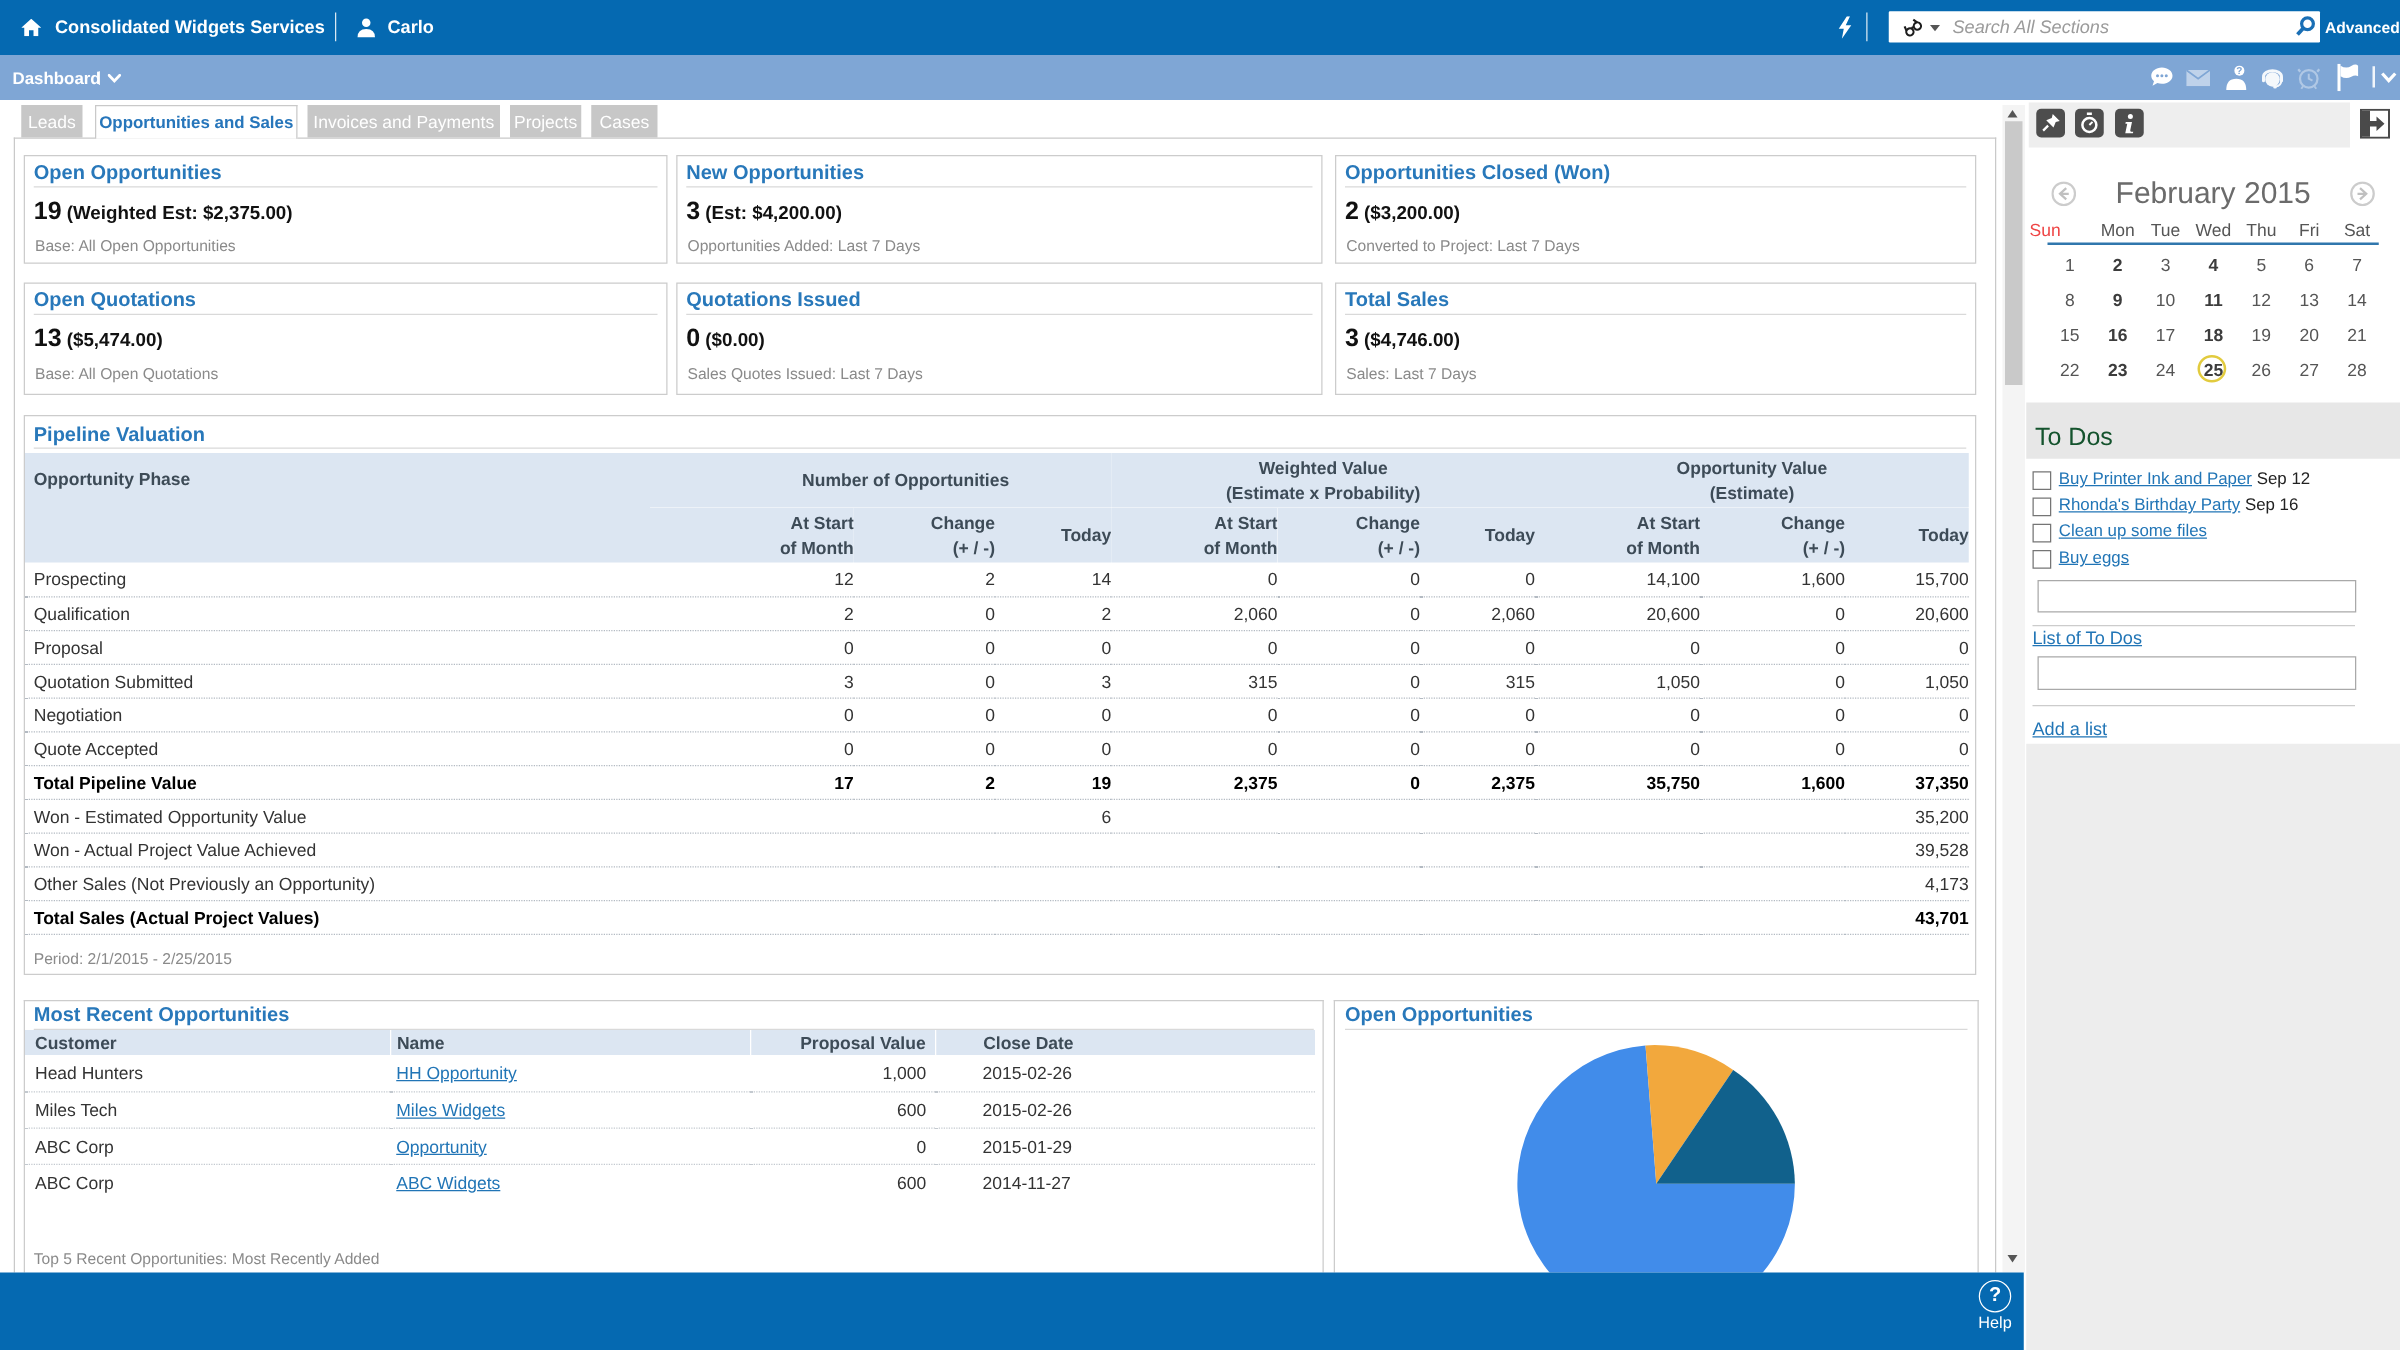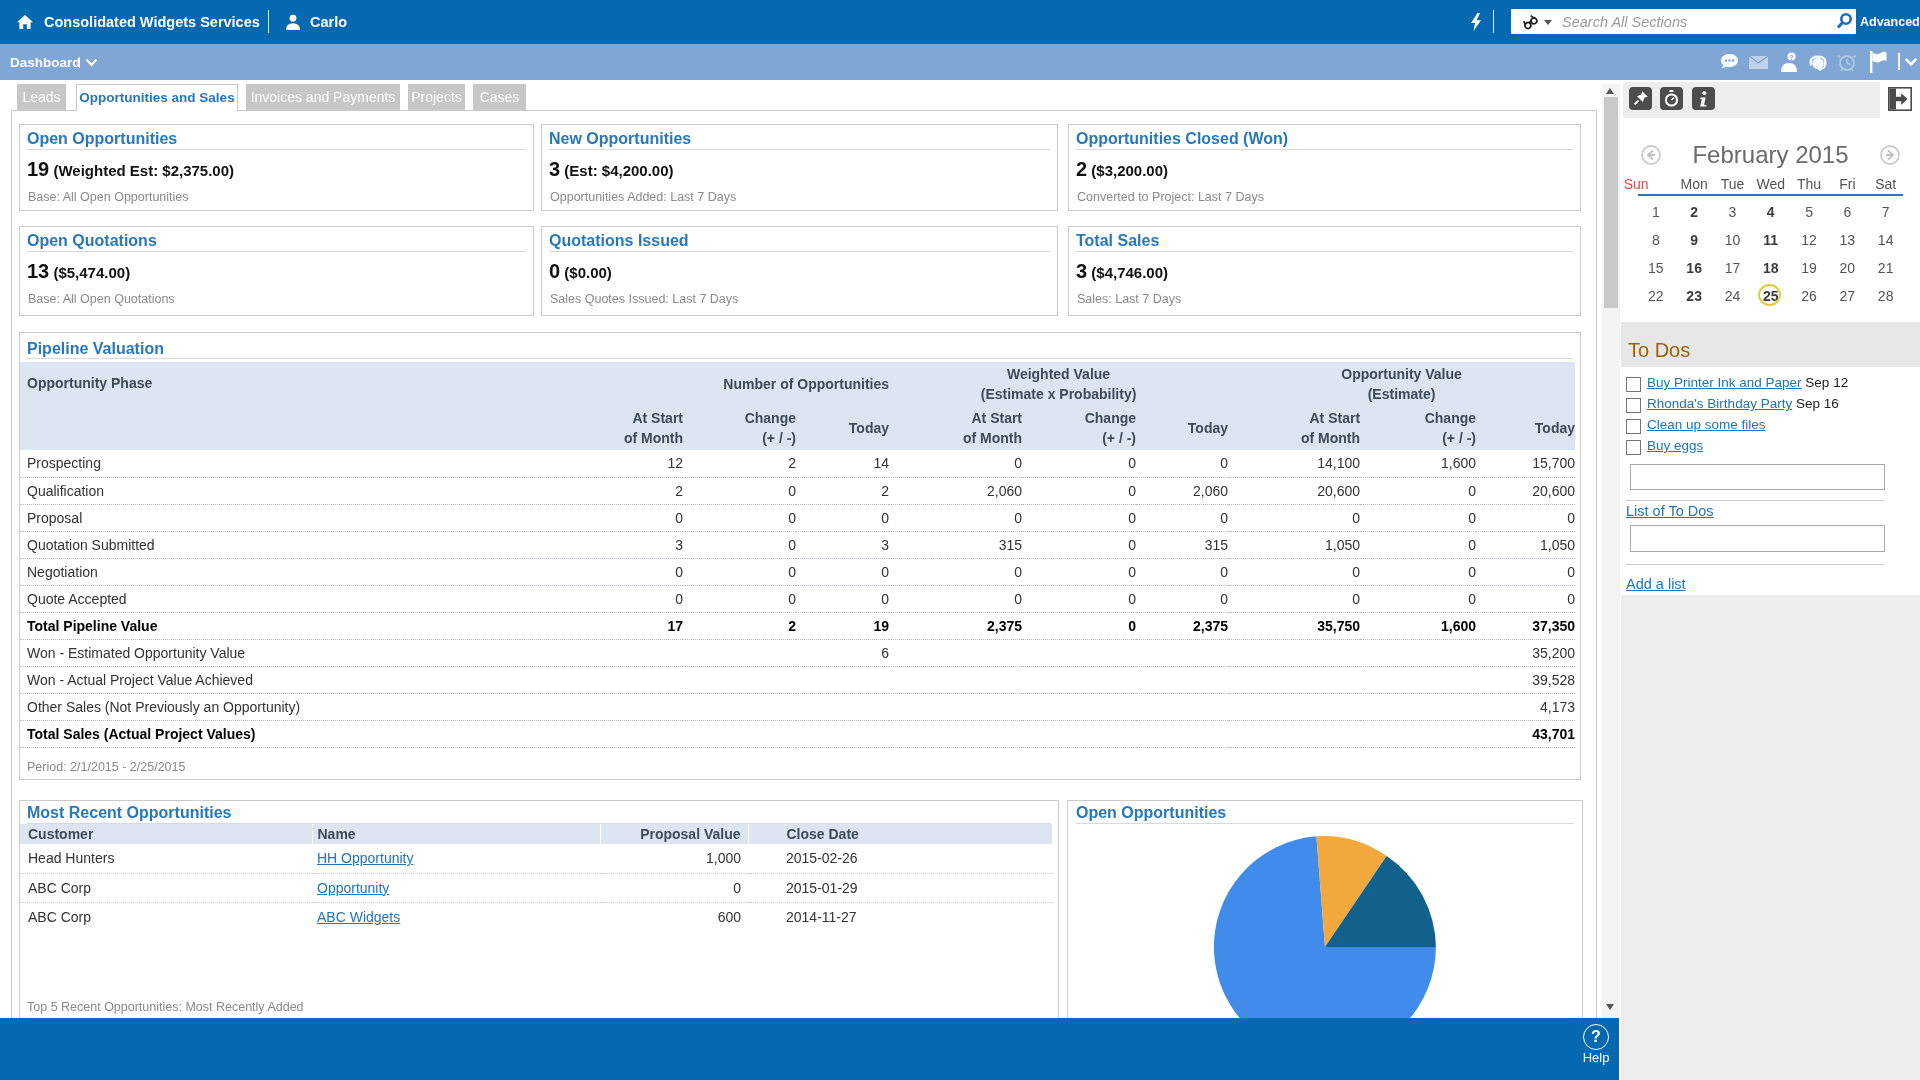--- a/index.html
+++ b/index.html
@@ -190,21 +190,21 @@
       <col style="width:133px">
       <col style="width:114px">
       <col style="width:92px">
       <col style="width:132px">
       <col style="width:116px">
       <col style="width:99px">
     </colgroup>
 <thead>
 <tr style="height:44px">
   <th rowspan="2" style="text-align:left;vertical-align:top;padding:13px 0 0 7px">Opportunity Phase</th>
-  <th colspan="3" style="text-align:right;padding-left:40px">Number of Opportunities</th>
+  <th colspan="3" style="text-align:center;padding-left:40px">Number of Opportunities</th>
   <th colspan="3" style="text-align:center;line-height:20.5px">Weighted Value<br>(Estimate x Probability)</th>
   <th colspan="3" style="text-align:center;line-height:20.5px">Opportunity Value<br>(Estimate)</th>
 </tr>
 <tr style="height:44px">
   <th class="num" style="line-height:20.5px">At Start<br>of Month</th>
         <th class="num" style="line-height:20.5px">Change<br>(+ / -)</th>
         <th class="num">Today</th>
   <th class="num" style="line-height:20.5px">At Start<br>of Month</th>
         <th class="num" style="line-height:20.5px">Change<br>(+ / -)</th>
         <th class="num">Today</th>
@@ -370,20 +370,26 @@
 <th style="text-align:left;padding-left:5px;border-left:1px solid #fff">Name</th>
 <th style="text-align:right;padding-right:7px;border-left:1px solid #fff">Proposal Value</th>
 <th style="text-align:left;padding-left:38px;border-left:1px solid #fff">Close Date</th>
 </tr>
     </thead>
 <tbody>
 <tr>
         <td style="padding-left:8px">Head Hunters</td>
         <td style="padding-left:5px"><a href="#">HH Opportunity</a></td>
         <td style="text-align:right;padding-right:7px">1,000</td>
+        <td style="padding-left:38px">2015-02-26</td>
+      </tr>
+<tr>
+        <td style="padding-left:8px">Miles Tech</td>
+        <td style="padding-left:5px"><a href="#">Miles Widgets</a></td>
+        <td style="text-align:right;padding-right:7px">600</td>
         <td style="padding-left:38px">2015-02-26</td>
       </tr>
 <tr>
         <td style="padding-left:8px">ABC Corp</td>
         <td style="padding-left:5px"><a href="#">Opportunity</a></td>
         <td style="text-align:right;padding-right:7px">0</td>
         <td style="padding-left:38px">2015-01-29</td>
       </tr>
 <tr>
         <td style="padding-left:8px">ABC Corp</td>
@@ -480,21 +486,21 @@
     <div class="abs dcell" style="left:1713.3px;top:288px;color:#555">24</div>
     <div class="abs dcell" style="left:1751.6000000000001px;top:288px;color:#3c3c3c;font-weight:bold">25</div>
     <div class="abs dcell" style="left:1789.9px;top:288px;color:#555">26</div>
     <div class="abs dcell" style="left:1828.2px;top:288px;color:#555">27</div>
     <div class="abs dcell" style="left:1866.5px;top:288px;color:#555">28</div>
   </div>
 <div class="abs" style="left:1638px;top:194px;width:265px;height:2px;background:#3077ad"></div>
 <div class="abs" style="left:1758px;top:284px;width:23px;height:22px;border:2.5px solid #e2cb3e;border-radius:50%"></div>
 
 <div class="abs" style="left:1621px;top:322px;width:299px;height:45px;background:#e7e7e7"></div>
-<div class="abs" style="left:1628px;top:339px;font-size:20px;color:#a16207">To Dos</div>
+<div class="abs" style="left:1628px;top:339px;font-size:20px;color:#14532d">To Dos</div>
 <div class="cb" style="left:1626px;top:377px"></div>
 <div class="todorow" style="left:1647px;top:375px"><a href="#">Buy Printer Ink and Paper</a> <span style="color:#222">Sep 12</span></div>
 <div class="cb" style="left:1626px;top:398px"></div>
 <div class="todorow" style="left:1647px;top:396px"><a href="#">Rhonda's Birthday Party</a> <span style="color:#222">Sep 16</span></div>
 <div class="cb" style="left:1626px;top:419px"></div>
 <div class="todorow" style="left:1647px;top:417px"><a href="#">Clean up some files</a></div>
 <div class="cb" style="left:1626px;top:440px"></div>
 <div class="todorow" style="left:1647px;top:438px"><a href="#">Buy eggs</a></div>
 <div class="inp" style="left:1630px;top:464px;width:255px;height:26px"></div>
 <div class="abs" style="left:1626px;top:500px;width:258px;height:1px;background:#ccc"></div>

